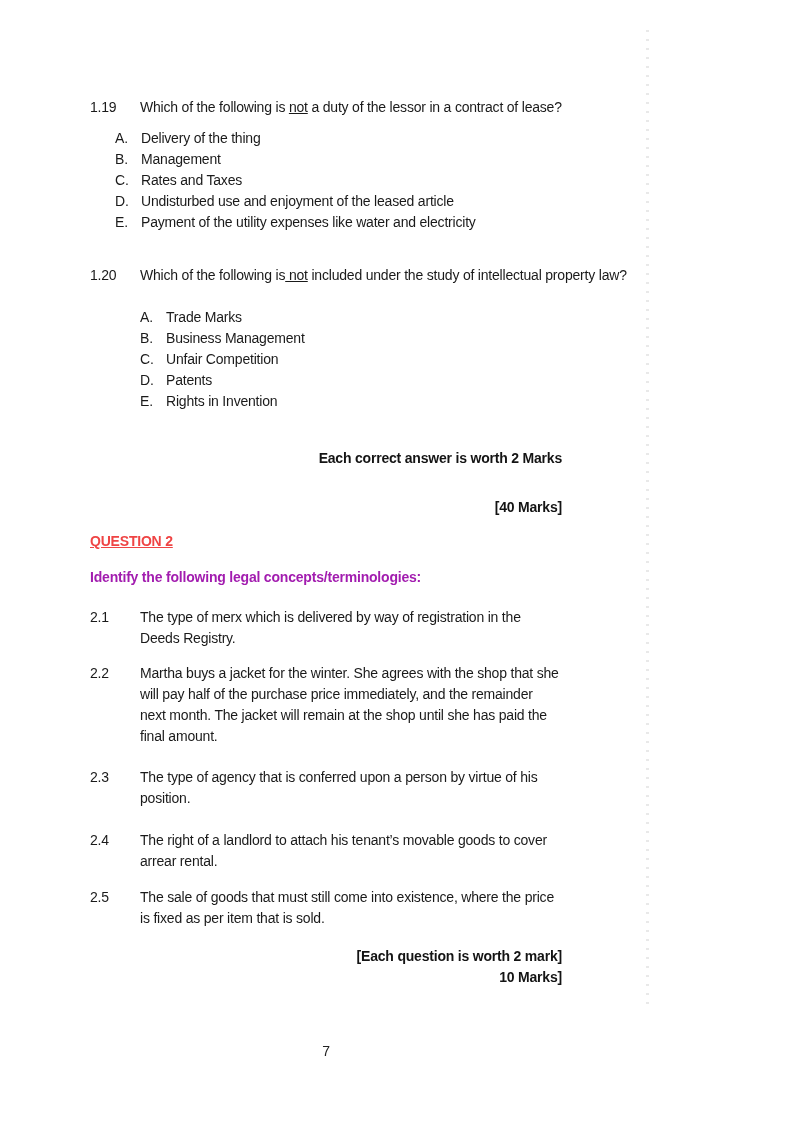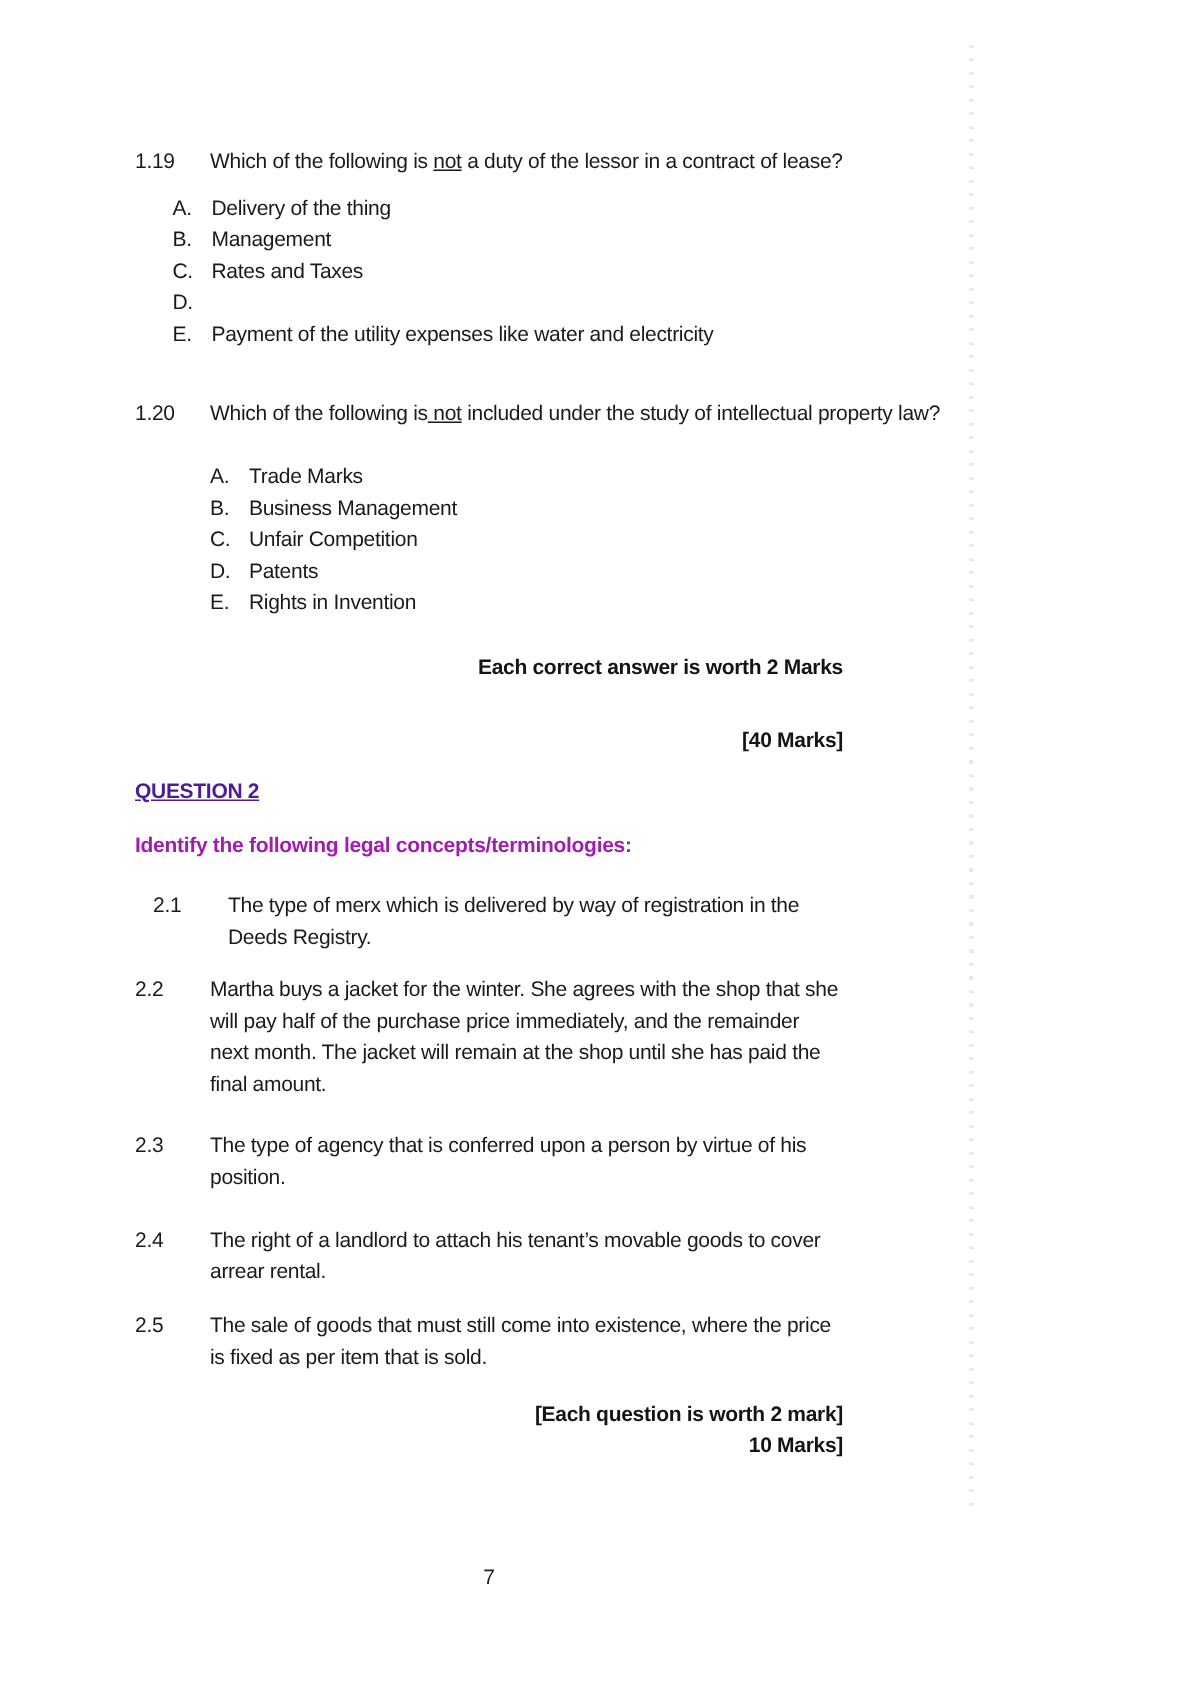--- a/index.html
+++ b/index.html
@@ -36,36 +36,36 @@
   .q120-row { margin-top: 32px; }
   .options-2 { margin-top: 21px; margin-left: 50px; }
   .opt { display: flex; white-space: nowrap; }
   .opt-letter { width: 26px; flex-shrink: 0; }
 
   .right-bold {
     text-align: right;
     font-weight: 700;
     color: #141414;
   }
-  .marks-note-1 { margin-top: 22px; }
+  .marks-note-1 { margin-top: 36px; }
   .marks-total-1 { margin-top: 28px; }
 
   .section-heading {
     margin-top: 13px;
     font-weight: 700;
-    color: #4c1d95;
+    color: #ef4444;
   }
   .section-heading span { text-decoration: underline; }
   .section-intro {
     margin-top: 15px;
     font-weight: 700;
     color: #a21caf;
   }
 
-  .item-21 { margin-top: 19px; margin-left: 12px; }
+  .item-21 { margin-top: 19px; }
   .item-22 { margin-top: 14px; }
   .item-23 { margin-top: 20px; }
   .item-24 { margin-top: 21px; }
   .item-25 { margin-top: 15px; }
 
   .marks-note-2 { margin-top: 17px; }
   .marks-total-2 { margin-top: 0; }
 
   .page-number {
     position: absolute;
@@ -104,20 +104,21 @@
       <div class="opt">
         <span class="opt-letter">B.</span>
         <span class="opt-text">Management</span>
       </div>
       <div class="opt">
         <span class="opt-letter">C.</span>
         <span class="opt-text">Rates and Taxes</span>
       </div>
       <div class="opt">
         <span class="opt-letter">D.</span>
+        <span class="opt-text">Undisturbed use and enjoyment of the leased article</span>
       </div>
       <div class="opt">
         <span class="opt-letter">E.</span>
         <span class="opt-text">Payment of the utility expenses like water and electricity</span>
       </div>
     </div>
 
     <div class="q-row q120-row">
       <span class="q-num">1.20</span>
       <span class="q-text"><span>Which of the following is</span><span class="u"> not</span><span> included under the study of intellectual property law?</span></span>

